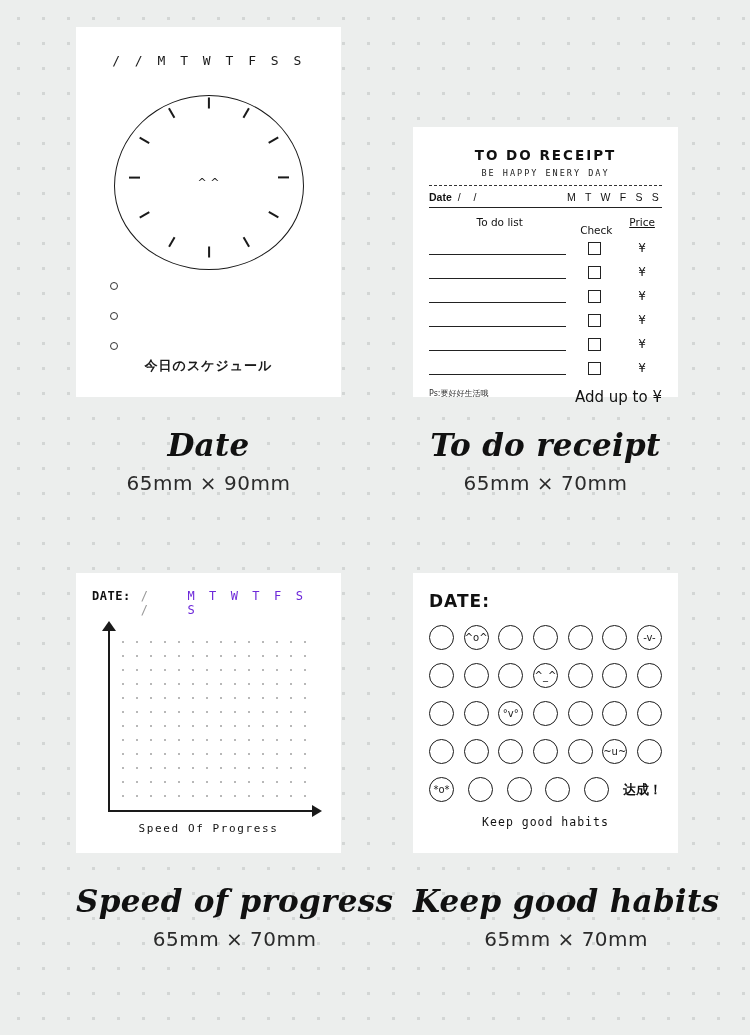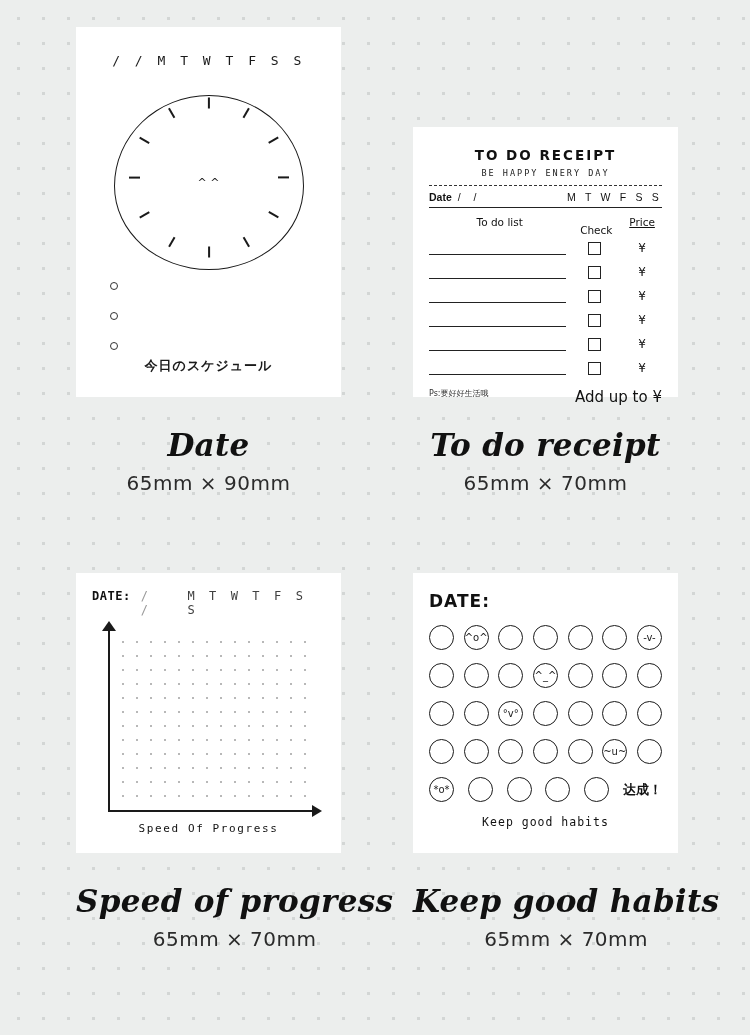--- a/index.html
+++ b/index.html
@@ -183,21 +183,21 @@
   
   .speed-card { width: 265px; height: 280px; padding: 16px; }
   .speed-daterow {
     display: flex; align-items: baseline;
     font-family: "DejaVu Sans Mono", monospace;
     font-size: 12px;
     color: #111;
   }
   .speed-daterow .dlabel { font-weight: 700; letter-spacing: 0.5px; }
   .speed-daterow .slash { margin-left: 10px; letter-spacing: 6px; color: #999; }
-  .speed-daterow .days { margin-left: 8px; letter-spacing: 3.6px; color: #404040; }
+  .speed-daterow .days { margin-left: 8px; letter-spacing: 3.6px; color: #6d28d9; }
   .speed-plot {
     position: relative;
     margin-top: 10px;
     width: 224px; height: 185px;
   }
   .axis-y {
     position: absolute; left: 16px; top: 0; bottom: 0;
     width: 1.6px; background: #1a1a1a;
   }
   .axis-x {

